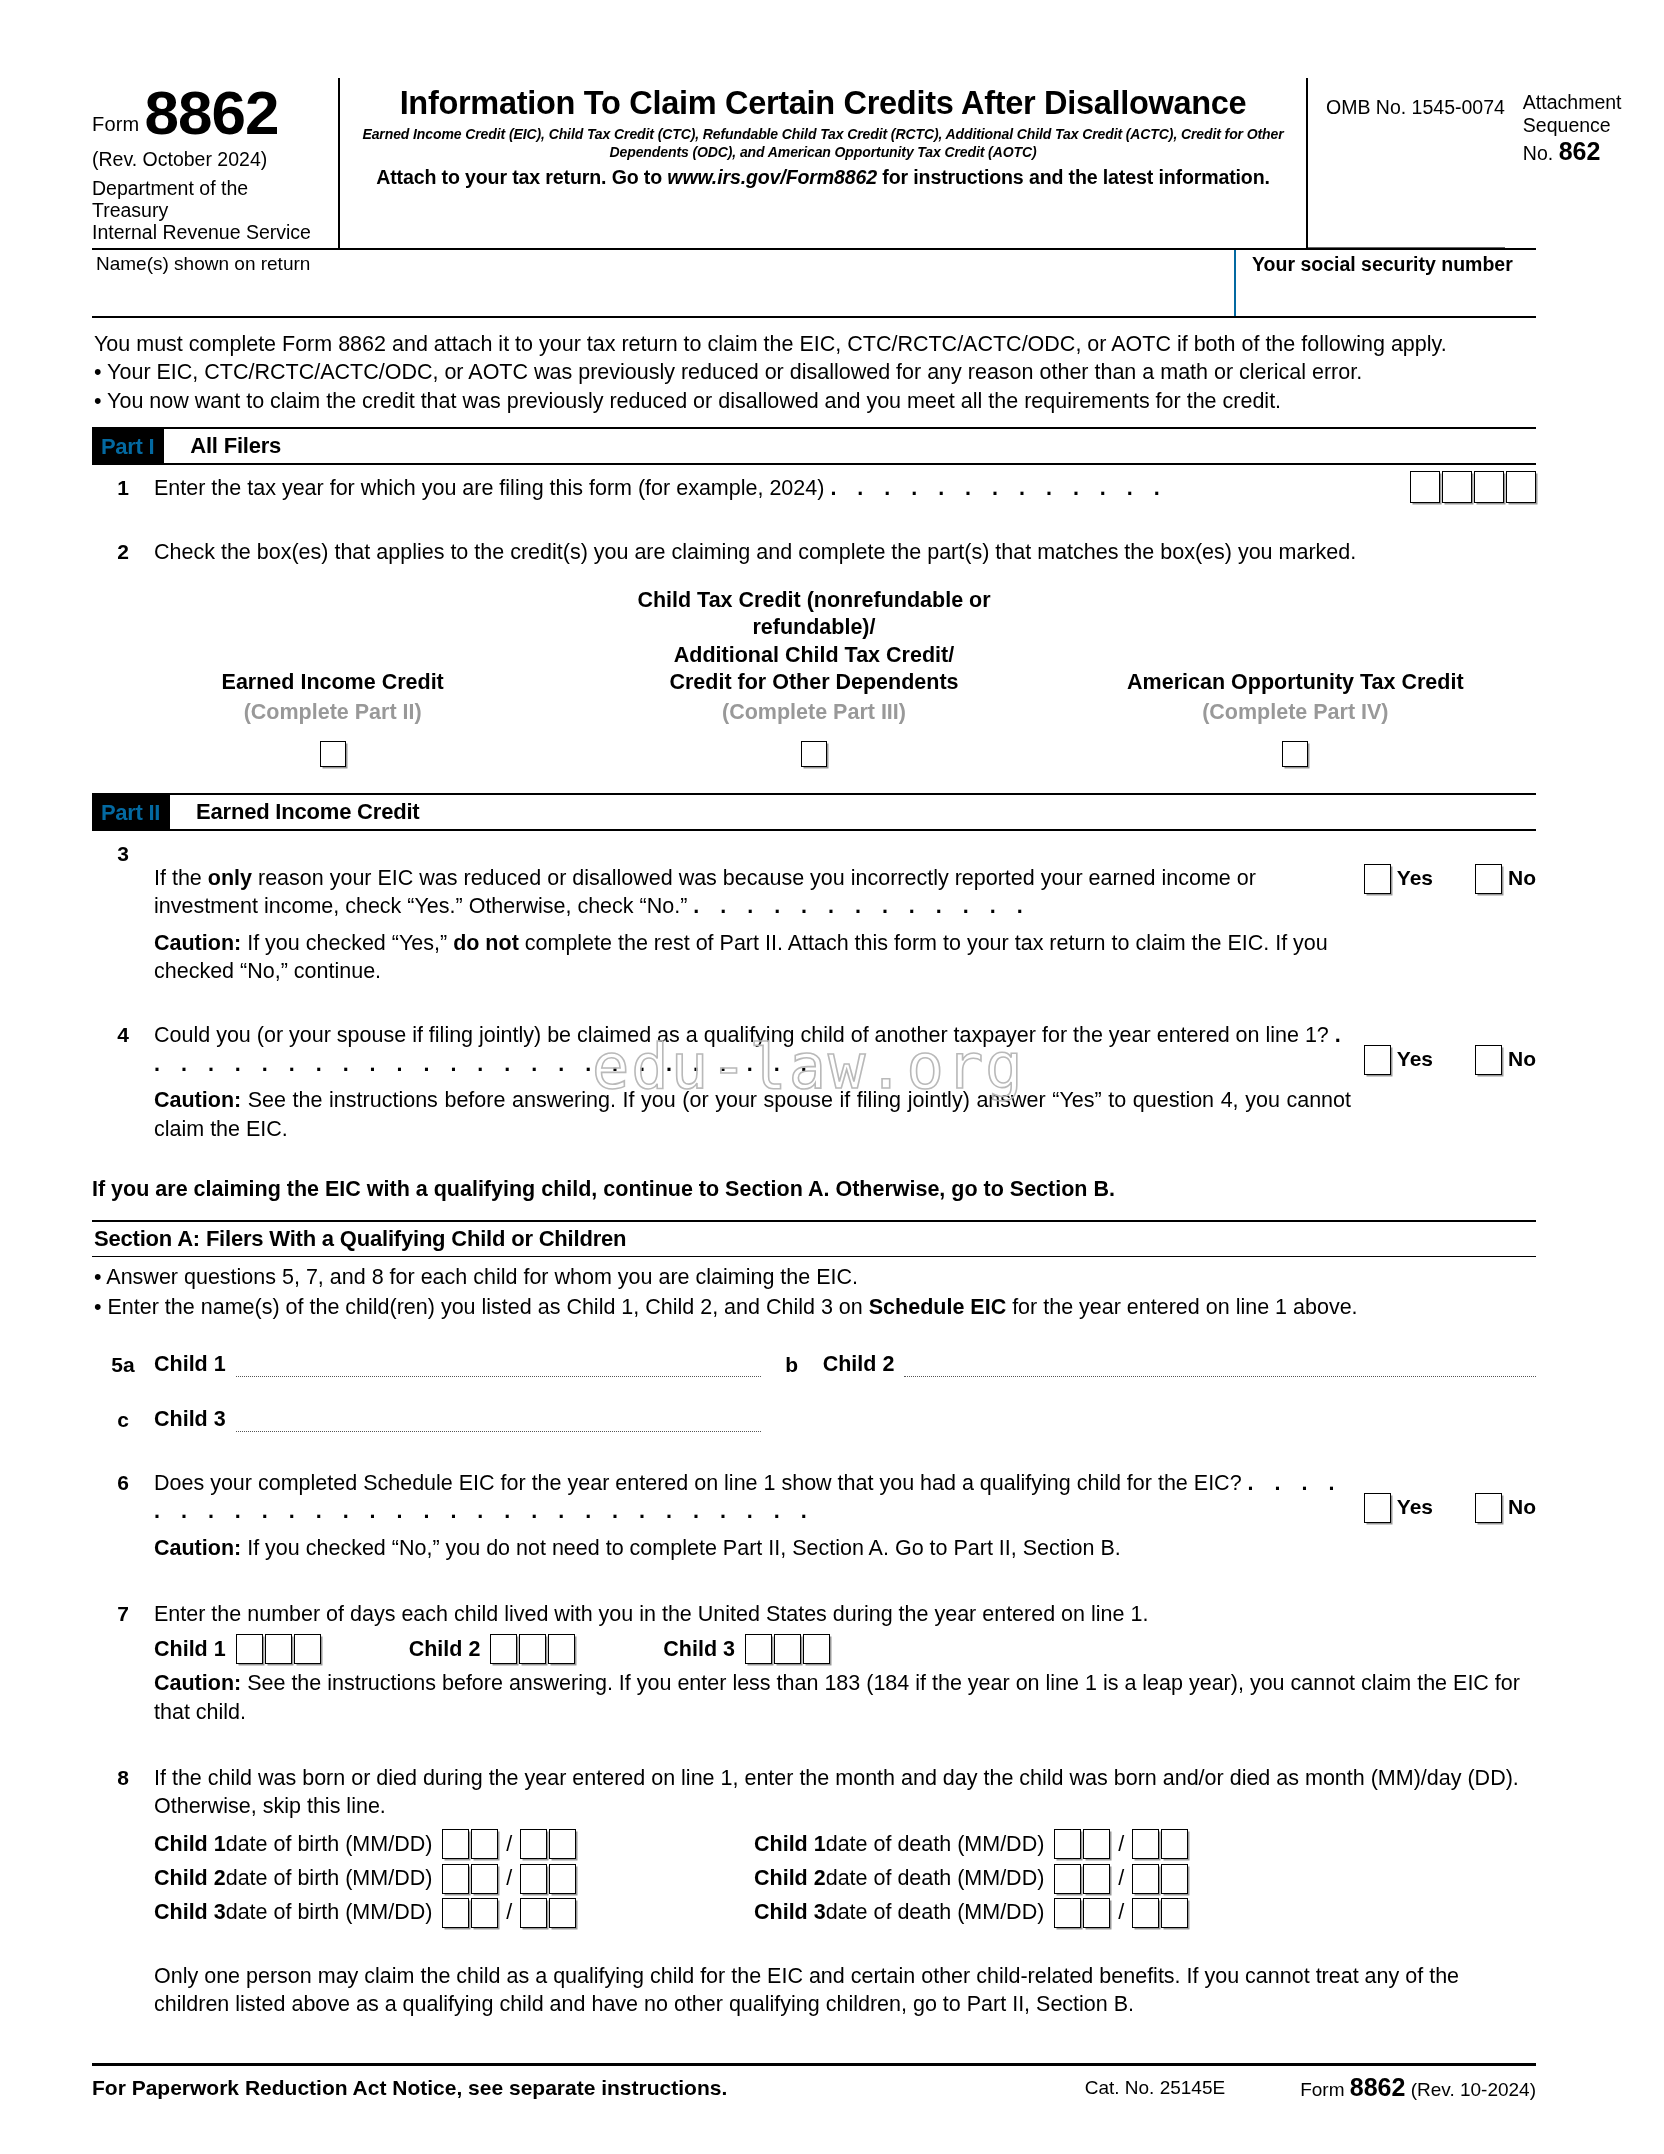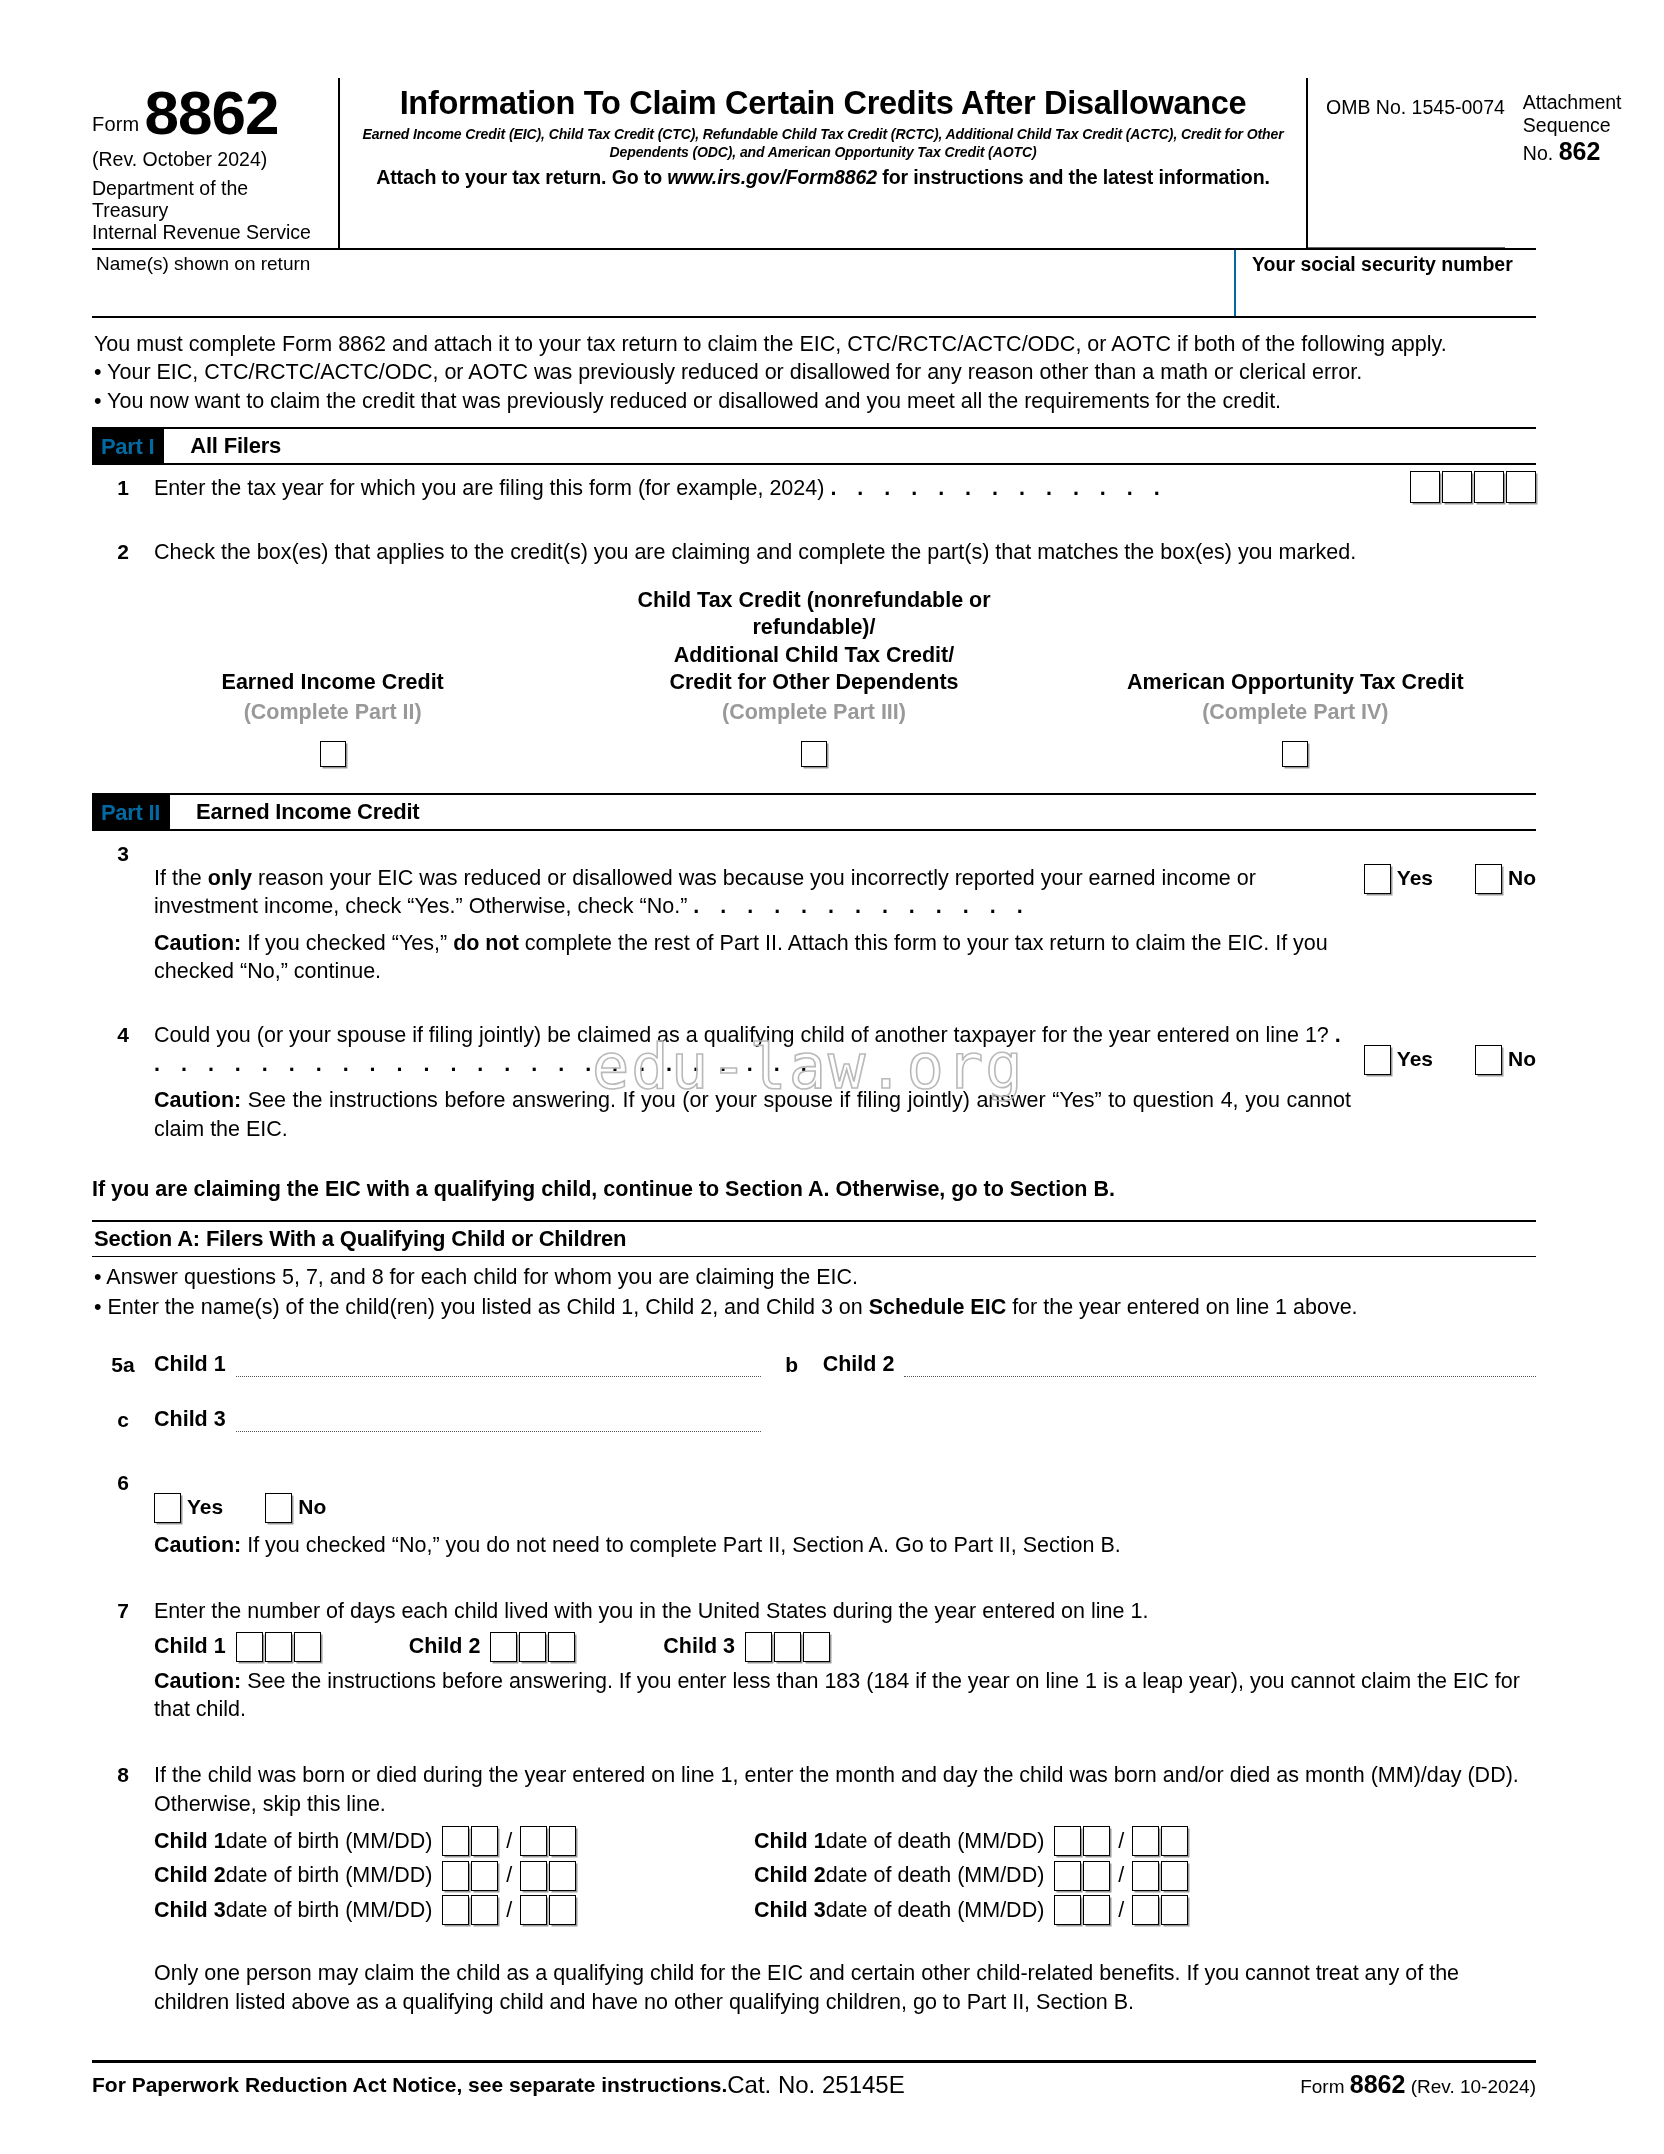--- a/index.html
+++ b/index.html
@@ -306,21 +306,21 @@
   
   .footer {
     border-top: 3px solid #000;
     display: flex;
     align-items: center;
     font-size: 21px;
     padding-top: 7px;
     margin-top: 10px;
   }
   .foot-left { font-weight: bold; flex: 0 0 auto; }
-  .foot-mid { flex: 1; text-align: left; font-size: 24px; padding-right: 75px;}
+  .foot-mid { flex: 1; text-align: right; font-size: 19px; padding-right: 75px;}
   .foot-right { font-size: 19px; white-space: nowrap; }
   .foot-right .fb { font-weight: bold; font-size: 25px; }
 
   
   .watermark {
     position: absolute;
     left: 592px;
     top: 1030px;
     font-family: "DejaVu Sans Mono", monospace;
     font-size: 62px;
@@ -512,20 +512,24 @@
       <div class="lnum" style="padding-top:0; width:62px; flex:0 0 62px; text-align:center;">c</div>
       <div class="clabel">Child 3</div>
       <div class="fillline" style="width:525px;"></div>
       <div style="flex:1;"></div>
     </div>
 
     <div class="line" style="margin-top:28px;">
       <div class="lnum">6</div>
       <div class="lbody">
         <div style="display:flex; align-items:flex-start;">
+          <div style="flex:1; padding-right:14px;">
+            <span>Does your completed Schedule EIC for the year entered on line 1 show that you had a qualifying child for the EIC?</span>
+            <span class="dots">. . . . . . . . . . . . . . . . . . . . . . . . . . . . .</span>
+          </div>
           <div class="yesno" style="padding-top:24px;">
             <span class="bx"></span><span>Yes</span><span class="gap"></span><span class="bx"></span><span>No</span>
           </div>
         </div>
         <div class="caution mt-sm">
           <b>Caution:</b><span> If you checked “No,” you do not need to complete Part II, Section A. Go to Part II, Section B.</span>
         </div>
       </div>
     </div>
 

